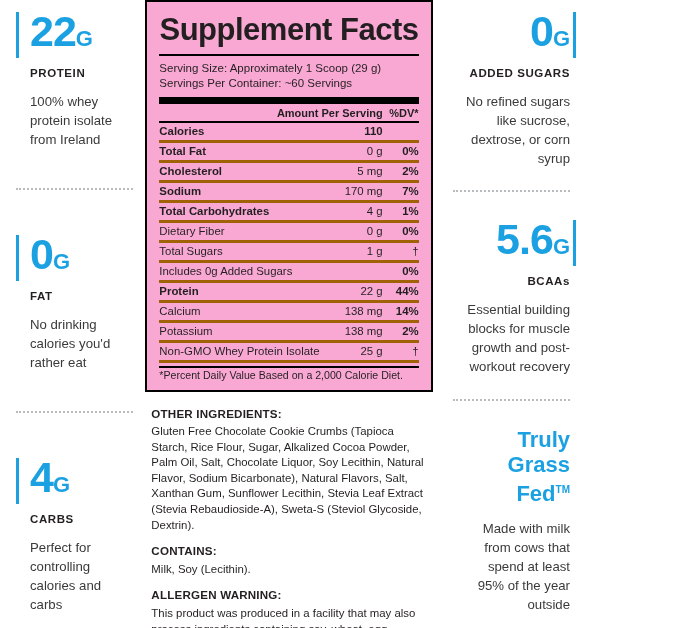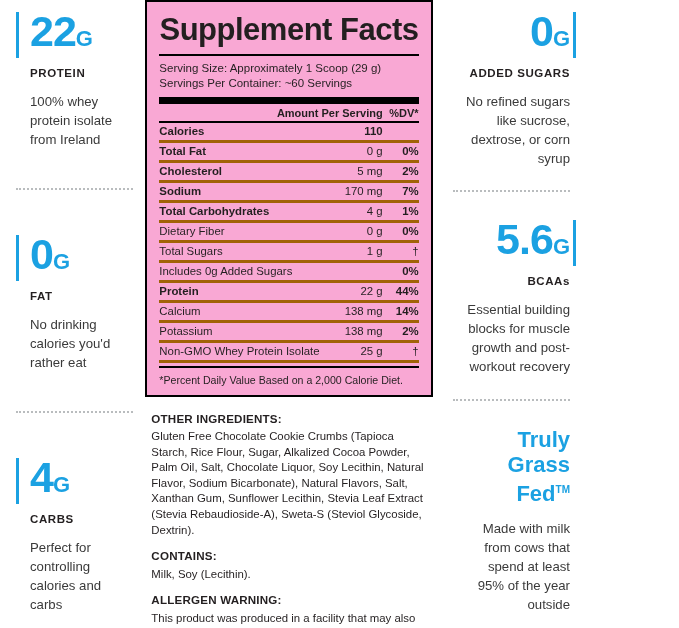--- a/index.html
+++ b/index.html
@@ -144,21 +144,20 @@
   tr.line td { border-bottom: 3px solid #a16207; }
   tr.head td {
     font-size: 11px;
     font-weight: bold;
     padding-bottom: 2px;
     text-align: right;
   }
   .footnote {
     font-size: 10.6px;
     line-height: 14px;
-    padding-top: 5px;
   }
 
   .ingredients {
     padding: 14px 4px 0 6px;
     font-size: 11.4px;
     line-height: 15.6px;
   }
   .ing-head {
     font-weight: bold;
     font-size: 11.6px;

